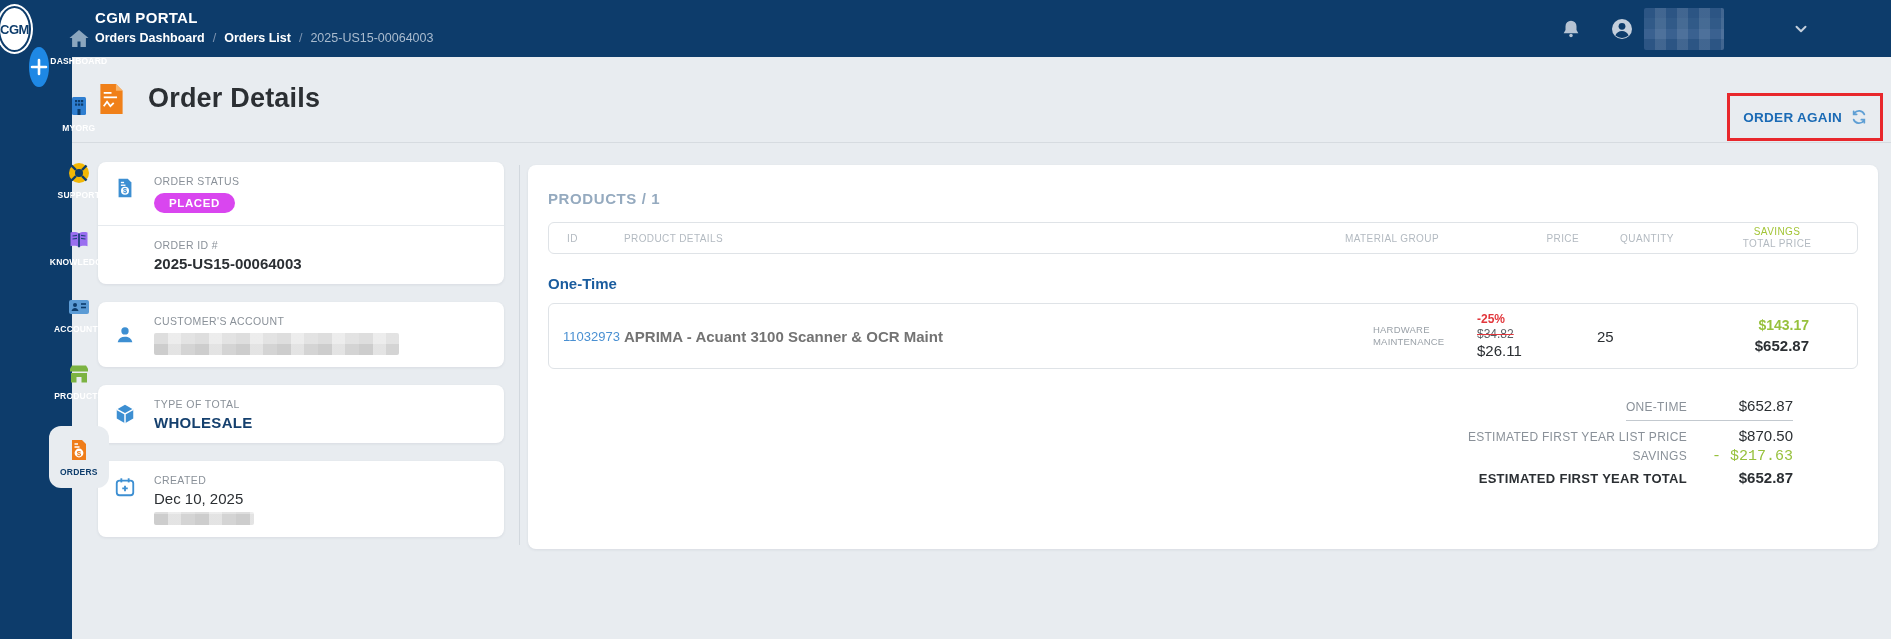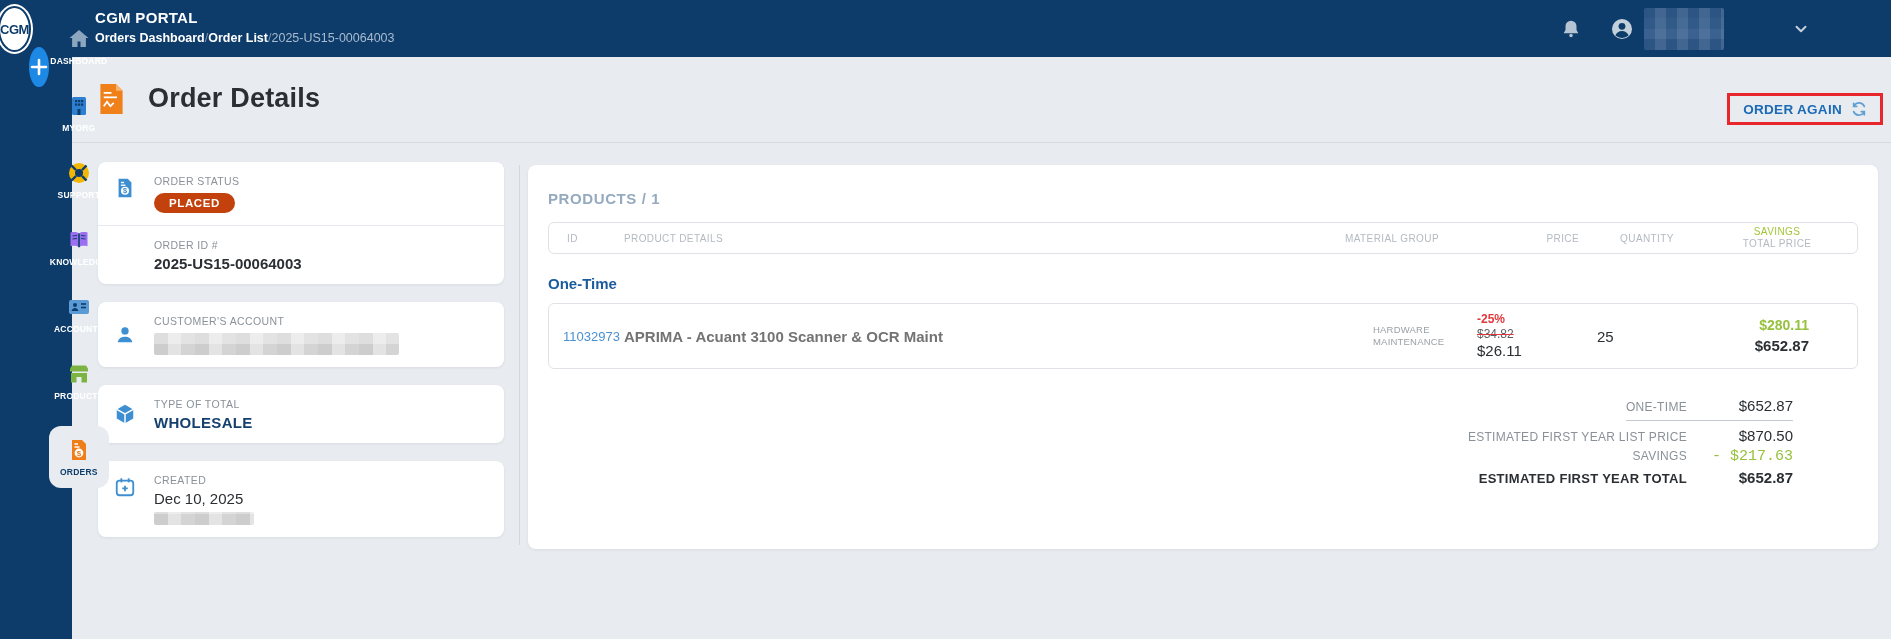--- a/index.html
+++ b/index.html
@@ -4,21 +4,21 @@
 <style>
   * { margin:0; padding:0; box-sizing:border-box; }
   html,body { width:1891px; height:639px; overflow:hidden; }
   body { font-family:"Liberation Sans", sans-serif; }
   #app { position:relative; width:1652px; height:639px; background:#e8ecf0; }
 
   
   .topbar { position:absolute; left:0; top:0; width:1891px; height:57px; background:#0d3c6b; z-index:3; }
   .brand { position:absolute; left:95px; top:9px; color:#fff; }
   .app-title { font-size:15px; font-weight:bold; letter-spacing:.3px; }
-  .breadcrumb { margin-top:5px; font-size:12.5px; display:flex; gap:0; align-items:center; }
+  .breadcrumb { margin-top:5px; font-size:12.5px; display:flex; gap:8px; align-items:center; }
   .crumb { color:#ffffff; font-weight:bold; cursor:pointer; }
   .crumb-sep { color:#7e95b1; }
   .crumb-current { color:#a9bbce; font-weight:normal; }
   .topbar-right { position:absolute; left:1560px; top:0; height:57px; display:flex; align-items:center; }
   .bell { width:22px; height:22px; margin-right:28px; }
   .avatar { width:24px; height:24px; margin-right:10px; }
   .redacted-navy { width:80px; height:42px; border-radius:2px;
     background:
       repeating-linear-gradient(90deg, rgba(255,255,255,0) 0 11px, rgba(255,255,255,.10) 11px 22px),
       repeating-linear-gradient(0deg, #2c5584 0 11px, #3a6190 11px 21px, #315a88 21px 32px); }
@@ -42,34 +42,34 @@
   .nav-label { font-size:8.5px; font-weight:bold; color:#ffffff; letter-spacing:.2px; }
   .nav-item.active .nav-label { color:#0d3c6b; }
 
   
   .main { position:absolute; left:72px; top:57px; width:1819px; height:582px; background:#e8ecf0; }
   .page-header { position:absolute; left:0; top:0; width:1819px; height:86px; border-bottom:1px solid #d6dbe0; }
   .page-title-wrap { position:absolute; left:26px; top:26px; display:flex; align-items:flex-end; gap:23px; }
   .doc-icon { width:27px; height:30px; }
   .page-title { font-size:27px; font-weight:bold; color:#2b2f33; letter-spacing:.2px; }
   .order-again { position:absolute; right:8px; top:36px; display:flex; align-items:center; gap:9px;
-    border:3px solid #e8272c; padding:5px 13px; background:transparent; cursor:pointer; }
+    border:3px solid #e8272c; padding:13px 13px; background:transparent; cursor:pointer; }
   .order-again-label { color:#1a6ab5; font-weight:bold; font-size:13.5px; letter-spacing:.3px; }
   .refresh-icon { width:16px; height:16px; }
 
   
   .info-col { position:absolute; left:26px; top:105px; width:406px; display:flex; flex-direction:column; gap:18px; }
   .card { position:relative; background:#fff; border-radius:8px; box-shadow:0 1px 3px rgba(20,40,70,.08); }
   .card-icon { position:absolute; left:16px; top:15px; width:22px; height:22px; color:#3d8fd2; }
   .card-icon.centered { top:50%; transform:translateY(-50%); }
   .card-icon svg { width:22px; height:22px; display:block; }
   .field { padding:13px 18px 12px 56px; }
   .field-label { font-size:10.5px; color:#8a9199; letter-spacing:.4px; }
   .hdiv { height:1px; background:#e6eaee; margin:0 0 0 0; }
-  .badge { display:inline-block; margin-top:6px; background:#c2410c; color:#fff; font-size:11.5px; font-weight:bold;
+  .badge { display:inline-block; margin-top:6px; background:#d946ef; color:#fff; font-size:11.5px; font-weight:bold;
     letter-spacing:.6px; padding:4px 15px; border-radius:13px; }
   .field-value { margin-top:4px; font-size:15px; color:#2b2f33; }
   .field-value.strong { font-weight:bold; }
   .field-value.navy { font-weight:bold; color:#15406e; letter-spacing:.3px; }
   .redacted-gray { border-radius:2px;
     background:
       repeating-linear-gradient(90deg, rgba(255,255,255,0) 0 14px, rgba(255,255,255,.45) 14px 27px, rgba(255,255,255,.15) 27px 41px),
       repeating-linear-gradient(0deg, #cdcdcd 0 11px, #dedede 11px 22px); }
   .acct-redacted { margin-top:6px; width:245px; height:22px; }
   .created-redacted { margin-top:5px; width:100px; height:13px; }
@@ -118,21 +118,21 @@
 <body>
 
 <div id="app">
 
   <header class="topbar">
     <div class="brand">
       <div class="app-title">CGM PORTAL</div>
       <nav class="breadcrumb">
         <span class="crumb">Orders Dashboard</span>
         <span class="crumb-sep">/</span>
-        <span class="crumb">Order List</span>
+        <span class="crumb">Orders List</span>
         <span class="crumb-sep">/</span>
         <span class="crumb-current">2025-US15-00064003</span>
       </nav>
     </div>
     <div class="topbar-right">
       <svg class="bell" viewBox="0 0 24 24">
         <path d="M12 3a6 6 0 0 0-6 6v4.2L4 16.5h16L18 13.2V9a6 6 0 0 0-6-6z" fill="#b5c3d3"></path>
         <circle cx="12" cy="19" r="1.9" fill="#b5c3d3"></circle>
       </svg>
       <svg class="avatar" viewBox="0 0 24 24">
@@ -368,21 +368,21 @@
           <div>HARDWARE</div>
           <div>MAINTENANCE</div>
         </div>
         <div class="cell-price">
           <div class="discount">-25%</div>
           <div class="list-price">$34.82</div>
           <div class="unit-price">$26.11</div>
         </div>
         <div class="cell-qty">25</div>
         <div class="cell-savings">
-          <div class="sav-val">$280.11</div>
+          <div class="sav-val">$143.17</div>
           <div class="tot-val">$652.87</div>
         </div>
       </div>
 
       <div class="summary">
         <div class="summary-row first">
           <span class="s-label">ONE-TIME</span>
           <span class="s-value">$652.87</span>
         </div>
         <div class="summary-row">

